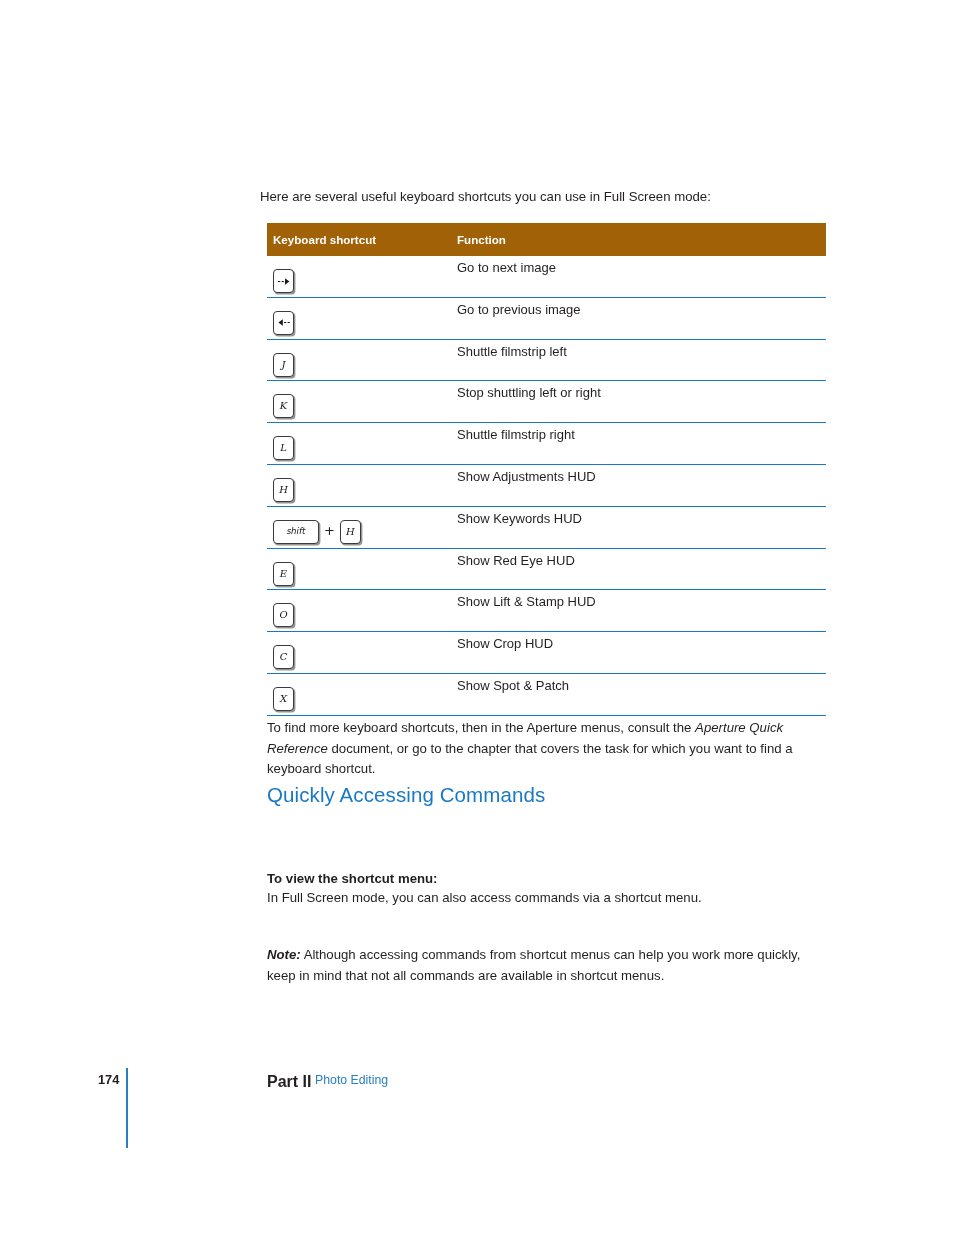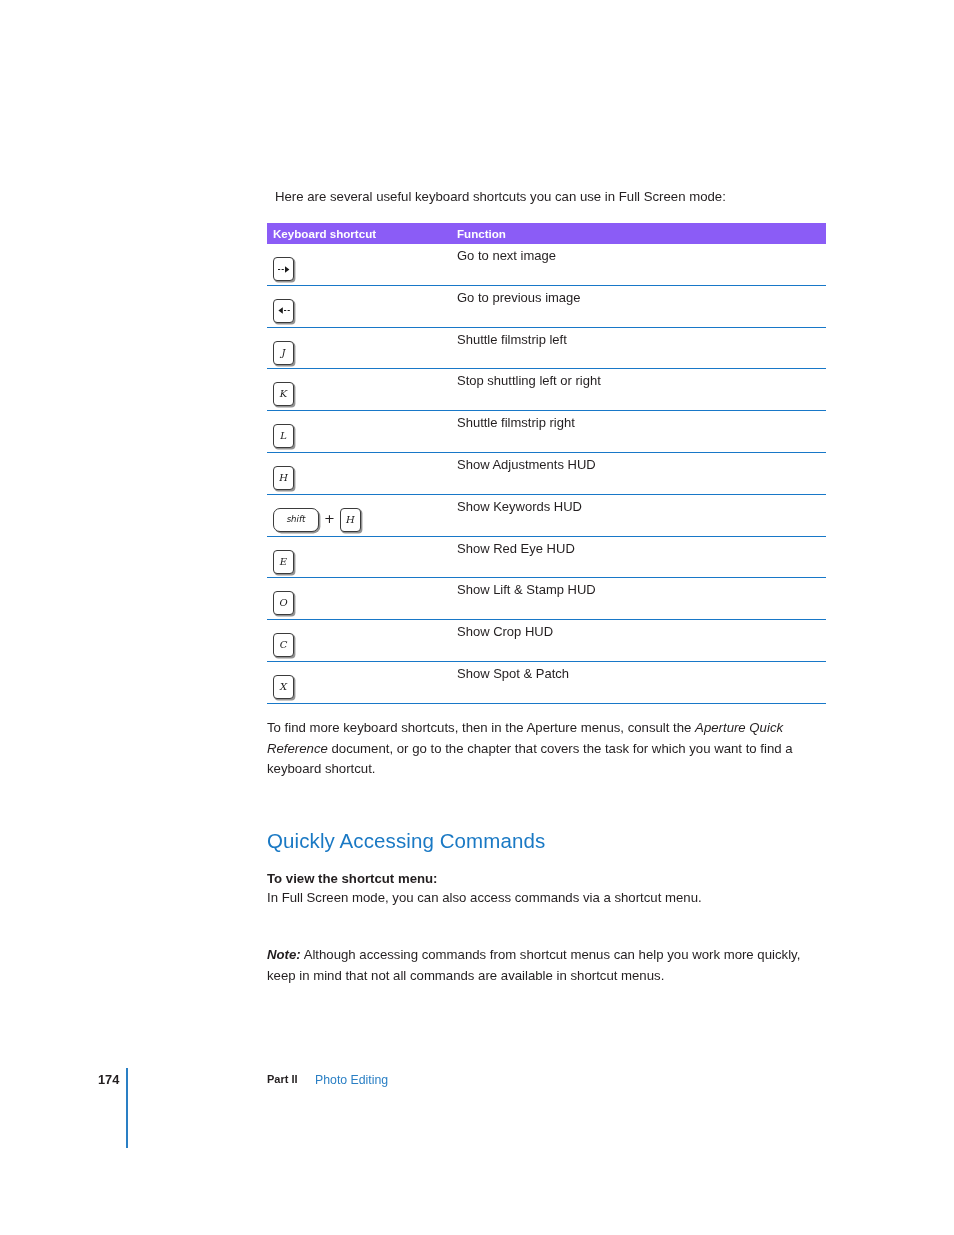--- a/index.html
+++ b/index.html
@@ -27,37 +27,37 @@
     left: 267px;
     top: 158px;
     font-size: 20.5px;
     font-weight: normal;
     color: #1a79c4;
     letter-spacing: 0.1px;
     white-space: nowrap;
   }
   .intro {
     position: absolute;
-    left: 275px;
+    left: 260px;
     top: 189px;
     font-size: 13.2px;
     color: #231f20;
     white-space: nowrap;
   }
 
   
   .table {
     position: absolute;
     left: 267px;
     top: 223px;
     width: 559px;
   }
   .thead {
-    background: #8b5cf6;
-    height: 21px;
+    background: #a16207;
+    height: 33px;
     display: flex;
     align-items: center;
     color: #ffffff;
     font-size: 11.6px;
     font-weight: bold;
   }
   .th-key { width: 190px; padding-left: 6px; box-sizing: border-box; }
   .th-fn  { flex: 1; }
 
   .trow {
@@ -101,21 +101,20 @@
     font-family: "DejaVu Serif", serif;
     font-style: italic;
     font-size: 10px;
     color: #1a1a1a;
     line-height: 1;
   }
   .key.wide {
     min-width: 46px;
     font-family: "DejaVu Sans", sans-serif;
     font-size: 8.6px;
-    border-radius: 7px;
   }
   .key.arrow {
     font-family: "DejaVu Sans", sans-serif;
     font-style: normal;
     font-size: 9px;
     padding: 0 1px;
   }
   .key .arrowsvg { display: block; }
   .plus {
     font-family: "DejaVu Sans", sans-serif;
@@ -130,21 +129,21 @@
     left: 267px;
     font-size: 13.2px;
     line-height: 20.5px;
     color: #231f20;
     width: 560px;
   }
   .para i { font-style: italic; }
   .para b { font-weight: bold; }
 
   #p-findmore { top: 718px; }
-  .h1.sec2 { top: 815px; }
+  .h1.sec2 { top: 769px; }
   #p-infull   { top: 840px; margin-top: 48px; }
   #p-toview   { top: 869px; font-weight: bold; }
 
   .bullet-row {
     position: absolute;
     left: 253px;
     top: 892px;
     width: 575px;
     display: flex;
     align-items: flex-start;
@@ -179,21 +178,21 @@
     left: 126px;
     top: 1068px;
     width: 1.6px;
     height: 80px;
     background: #2a7fc4;
   }
   .footer-part {
     position: absolute;
     left: 267px;
     top: 1073px;
-    font-size: 11px;
+    font-size: 16px;
     font-weight: bold;
     color: #231f20;
   }
   .footer-section {
     position: absolute;
     left: 315px;
     top: 1073px;
     font-size: 12.3px;
     color: #2a7fc4;
   }

